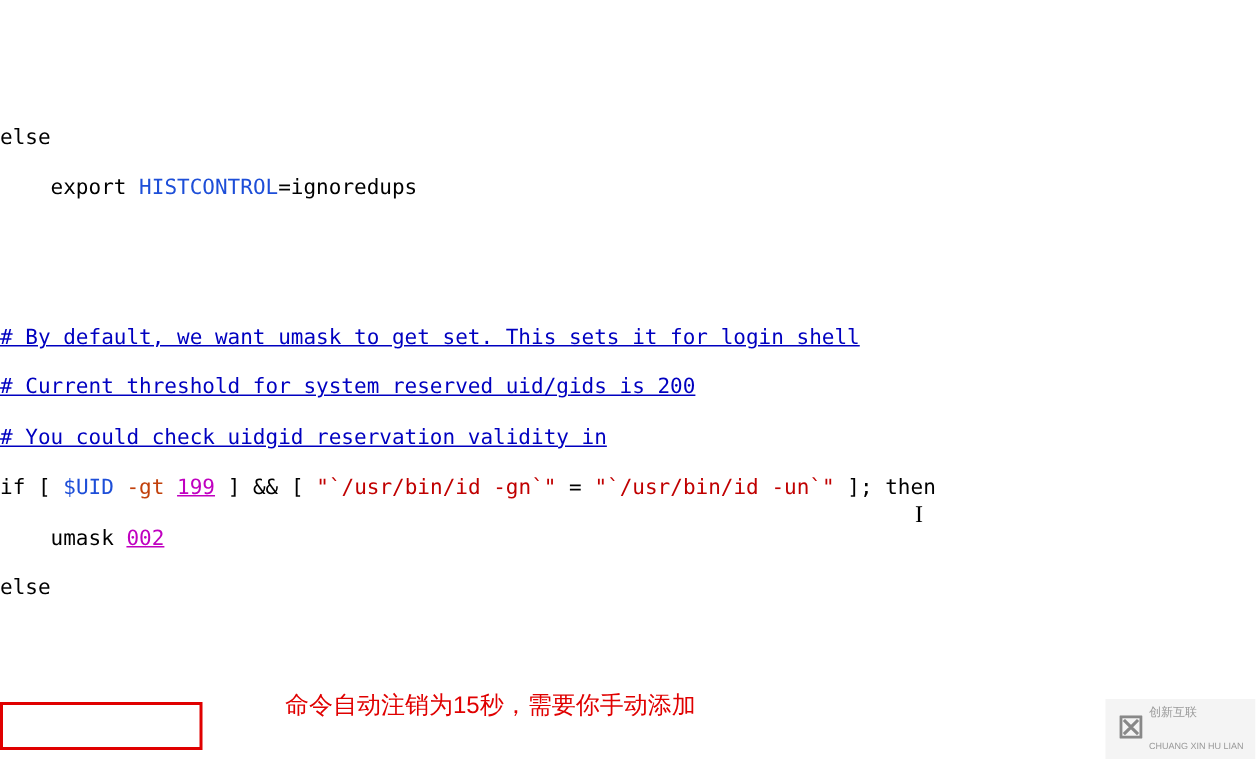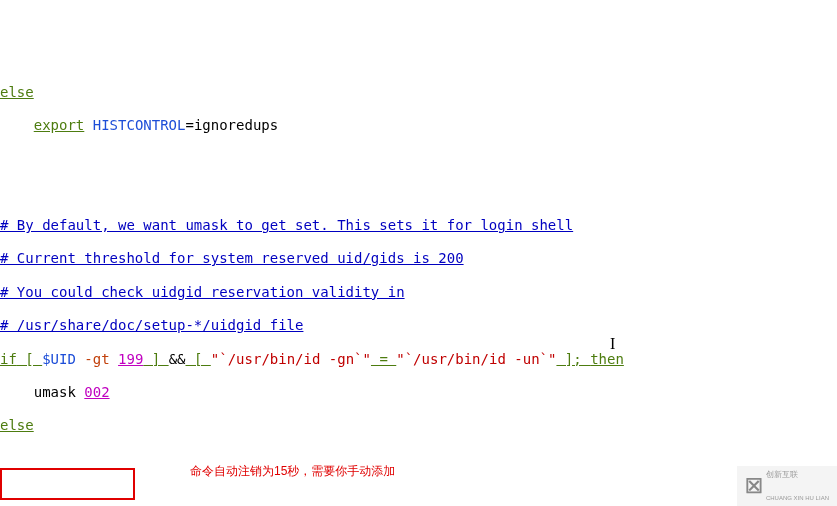--- a/index.html
+++ b/index.html
@@ -10,42 +10,42 @@
       background: #fff;
       color: #000;
       padding: 0;
       white-space: pre;
       position: relative;
       width: 837px;
       height: 506px;
       overflow: hidden;
     }
     .line { display: block; height: 16.7px; }
-    .k-yellow { color: #4d7c0f; text-decoration: underline; }
+    .k-yellow { color: #000000; }
     .k-teal { color: #1d4ed8; }
     .k-cyan { color: #c2410c; }
     .k-magenta { color: #c000c0; text-decoration: underline; }
     .k-red { color: #c00000; }
     .k-blue { color: #0000c0; text-decoration: underline; }
     .k-black { color: #000; }
     .red-box {
       position: absolute;
       left: 0px;
       top: 468px;
       width: 135px;
       height: 32px;
       border: 2px solid #e00000;
       pointer-events: none;
     }
     .annotation {
       position: absolute;
       left: 190px;
       top: 463px;
       font-family: 'Microsoft YaHei', 'SimSun', sans-serif;
-      font-size: 12px;
+      font-size: 16px;
       color: #e00000;
       white-space: normal;
     }
     .text-cursor {
       position: absolute;
       left: 610px;
       top: 336px;
       font-family: serif;
       color: #000;
       font-size: 16px;
@@ -81,21 +81,20 @@
 
 
 <div>
 <span class="line"><span class="k-yellow">else</span></span>
 <span class="line"><span>    </span><span class="k-yellow">export</span><span> </span><span class="k-teal">HISTCONTROL</span><span>=</span><span>ignoredups</span></span>
 <span class="line"><span></span></span>
 <span class="line"><span></span></span>
 <span class="line"><span class="k-blue"># By default, we want umask to get set. This sets it for login shell</span></span>
 <span class="line"><span class="k-blue"># Current threshold for system reserved uid/gids is 200</span></span>
 <span class="line"><span class="k-blue"># You could check uidgid reservation validity in</span></span>
-<span class="line"><span class="k-blue"># /usr/share/doc/setup-*/uidgid file</span></span>
 <span class="line"><span class="k-yellow">if</span><span class="k-yellow"> [ </span><span class="k-teal">$UID</span><span> </span><span class="k-cyan">-gt</span><span> </span><span class="k-magenta">199</span><span class="k-yellow"> ] </span><span class="k-black">&amp;&amp;</span><span class="k-yellow"> [ </span><span class="k-red">"</span><span class="k-red">`/usr/bin/id -gn`</span><span class="k-red">"</span><span class="k-yellow"> = </span><span class="k-red">"`/usr/bin/id -un`"</span><span class="k-yellow"> ]; </span><span class="k-yellow">then</span></span>
 <span class="line"><span>    umask </span><span class="k-magenta">002</span></span>
 <span class="line"><span class="k-yellow">else</span></span>
 
 
 
 
 
 
 

